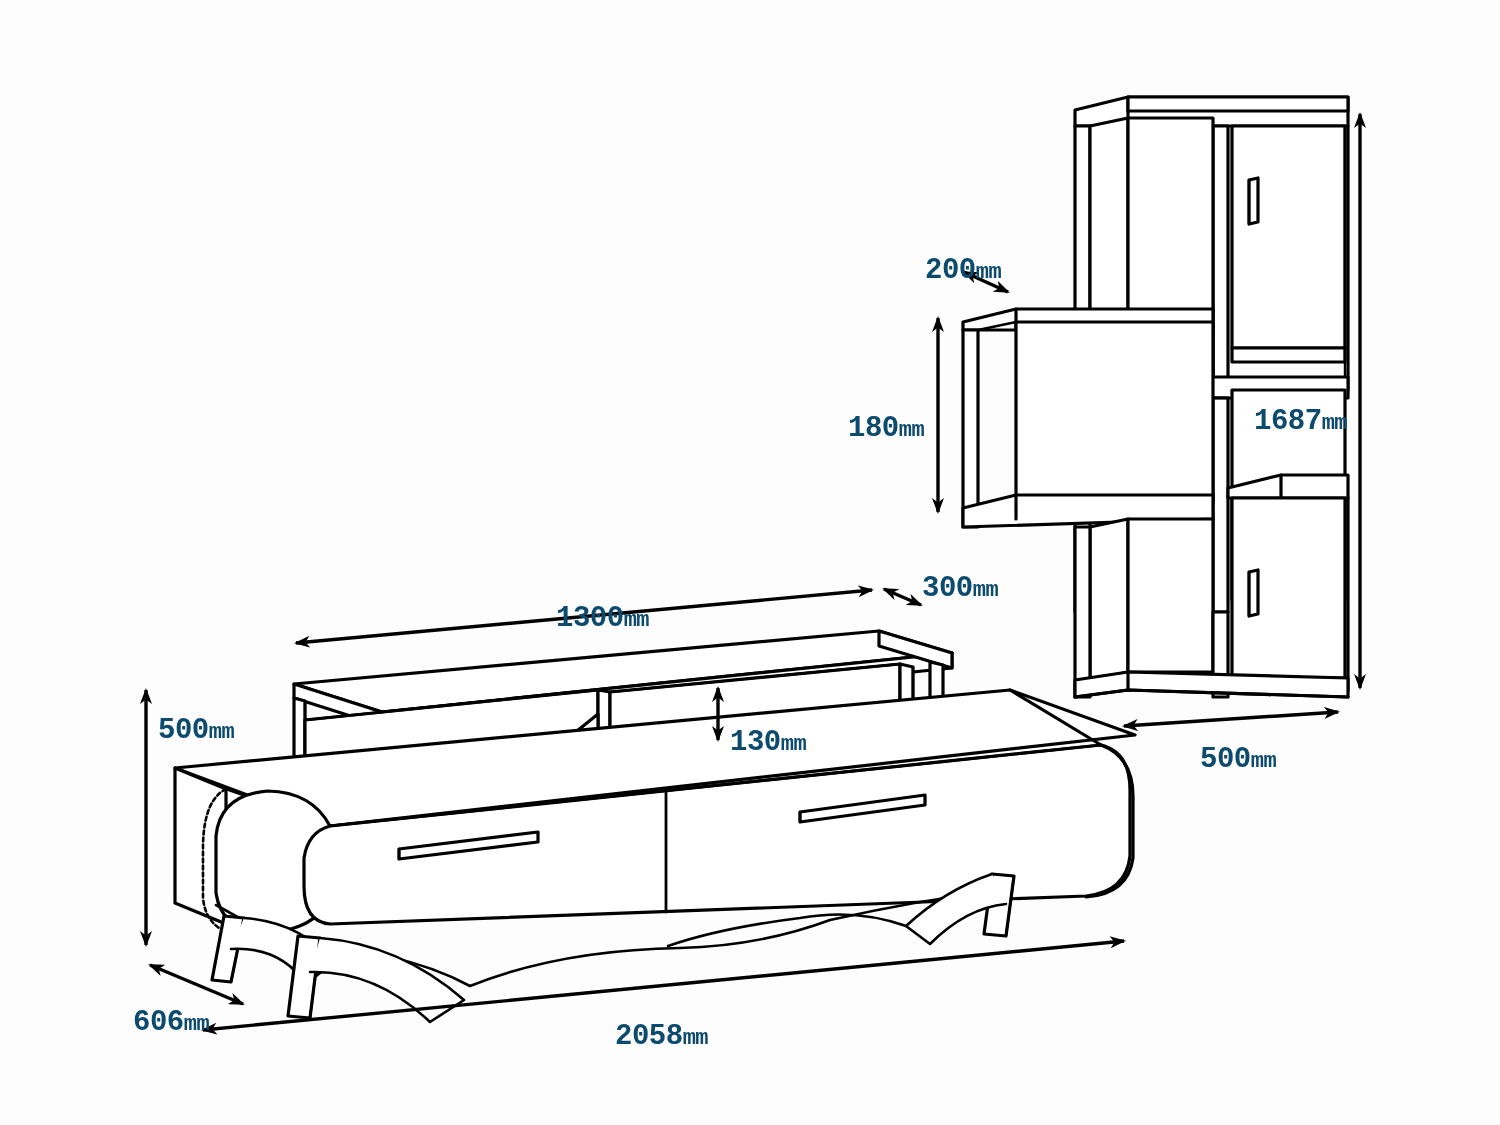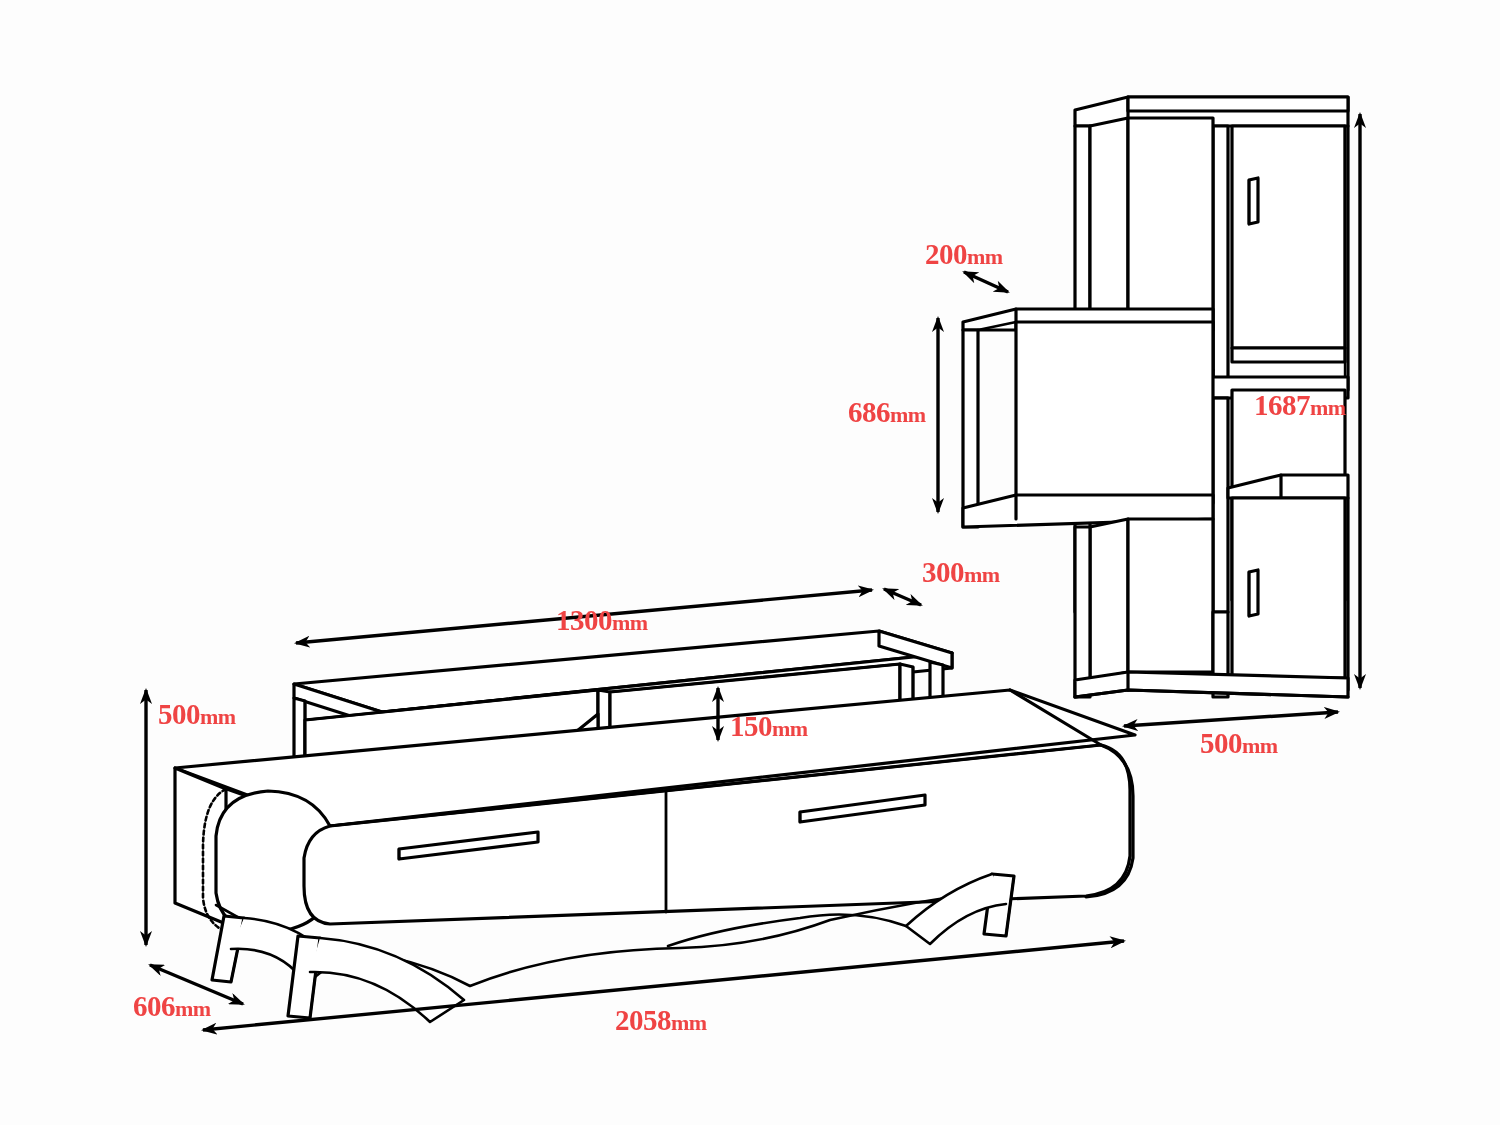--- a/index.html
+++ b/index.html
@@ -16,26 +16,27 @@
     font-family: "Liberation Sans", sans-serif;
   }
   svg.drawing {
     position: absolute;
     left: 0; top: 0;
     width: 1500px;
     height: 1125px;
   }
   .dim-label {
     position: absolute;
-    font-family: Liberation Serif, serif;
+    font-family: Liberation Mono, monospace;
     font-weight: bold;
-    color: #ef4444;
+    color: #0c4a6e;
     white-space: nowrap;
     letter-spacing: -0.5px;
     line-height: 1;
+    margin-top: 16px;
   }
   .dim-num { font-size: 29px; font-weight: bold; }
   .dim-unit { font-size: 22px; font-weight: bold; }
 </style>
 </head>
 <body>
 
 <div id="page">
 
   <svg class="drawing" viewBox="0 0 1500 1125">
@@ -226,50 +227,50 @@
       <line x1="1360" y1="114" x2="1360" y2="688" marker-start="url(#arrTail)" marker-end="url(#arrHead)"></line>
 
       <line x1="938" y1="318" x2="938" y2="512" marker-start="url(#arrTail)" marker-end="url(#arrHead)"></line>
 
       <line x1="964" y1="272" x2="1008" y2="292" marker-start="url(#arrTail)" marker-end="url(#arrHead)"></line>
 
       <line x1="1124" y1="726" x2="1338" y2="712" marker-start="url(#arrTail)" marker-end="url(#arrHead)"></line>
     </g>
   </svg>
 
-  <div class="dim-label" style="left:556px; top:606px;text-align:center;">
+  <div class="dim-label" style="left:556px; top:588px;text-align:center;">
     <span class="dim-num">1300</span><span class="dim-unit">mm</span>
   </div>
 
   <div class="dim-label" style="left:922px; top:558px;">
     <span class="dim-num">300</span><span class="dim-unit">mm</span>
   </div>
 
   <div class="dim-label" style="left:730px; top:712px;">
-    <span class="dim-num">150</span><span class="dim-unit">mm</span>
+    <span class="dim-num">130</span><span class="dim-unit">mm</span>
   </div>
 
   <div class="dim-label" style="left:158px; top:700px;">
     <span class="dim-num">500</span><span class="dim-unit">mm</span>
   </div>
 
   <div class="dim-label" style="left:133px; top:992px;">
     <span class="dim-num">606</span><span class="dim-unit">mm</span>
   </div>
 
   <div class="dim-label" style="left:615px; top:1006px;">
     <span class="dim-num">2058</span><span class="dim-unit">mm</span>
   </div>
 
   <div class="dim-label" style="left:1254px; top:391px;">
     <span class="dim-num">1687</span><span class="dim-unit">mm</span>
   </div>
 
   <div class="dim-label" style="left:848px; top:398px;">
-    <span class="dim-num">686</span><span class="dim-unit">mm</span>
+    <span class="dim-num">180</span><span class="dim-unit">mm</span>
   </div>
 
   <div class="dim-label" style="left:925px; top:240px;">
     <span class="dim-num">200</span><span class="dim-unit">mm</span>
   </div>
 
   <div class="dim-label" style="left:1200px; top:729px;">
     <span class="dim-num">500</span><span class="dim-unit">mm</span>
   </div>
 

